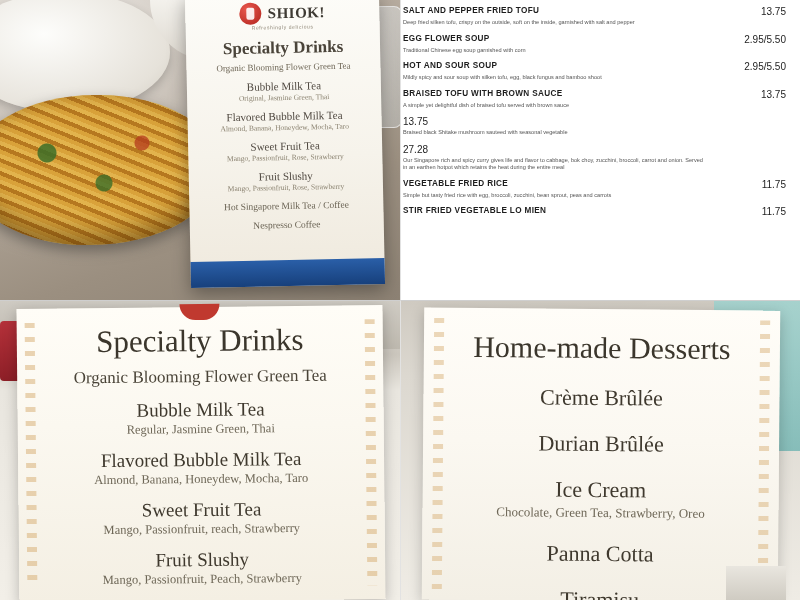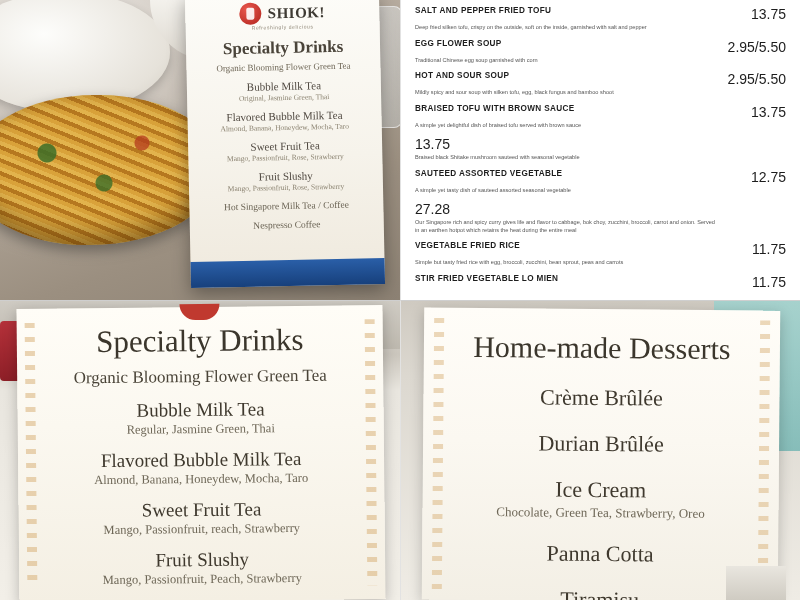--- a/index.html
+++ b/index.html
@@ -79,25 +79,25 @@
   #q1 .itm{font-family:"Liberation Serif",serif;font-size:11px;color:#4f4840;margin-top:8px;}
   #q1 .opt{font-family:"Liberation Serif",serif;font-size:7.5px;color:#8b8371;margin-top:1px;}
   #q1 .plain{font-family:"Liberation Serif",serif;font-size:9.5px;color:#6b6455;margin-top:9px;}
   #q1 .card-foot{
     position:absolute;left:0;bottom:0;width:100%;height:26px;
     background:linear-gradient(#2a5fa8,#17407c);
   }
 
   
   #q2{background:#ffffff;border-left:1px solid #e2e2e2;}
-  #q2 .page{padding:6px 14px 0 14px;box-sizing:border-box;height:300px;}
+  #q2 .page{padding:6px 14px 0 2px;box-sizing:border-box;height:300px;}
   #q2 .row{margin-bottom:7px;}
   #q2 .rowtop{display:flex;justify-content:space-between;align-items:flex-start;gap:10px;}
   #q2 .nm{font-size:8.2px;font-weight:bold;letter-spacing:.35px;color:#1d1d1d;text-transform:uppercase;line-height:1.25;}
-  #q2 .pr{font-size:14px;color:#1d1d1d;white-space:nowrap;}
+  #q2 .pr{font-size:10px;color:#1d1d1d;white-space:nowrap;}
   #q2 .ds{font-size:5.6px;color:#555;line-height:1.35;margin-top:2px;max-width:300px;}
 
   
   #q3{
     background:linear-gradient(180deg,#d8d4cd 0%,#cbc6bd 18%,#e9e6df 30%,#f2efe8 100%);
     border-top:1px solid #cfcfcf;
   }
   #q3 .wall{position:absolute;left:0;top:0;width:400px;height:48px;background:linear-gradient(#cfcbc3,#bdb8ae);}
   #q3 .redsofa{position:absolute;left:0;top:20px;width:86px;height:60px;background:linear-gradient(#b5313a,#8d1f27);border-radius:4px;}
   #q3 .board{
@@ -221,27 +221,20 @@
         <div class="ds">A simple yet delightful dish of braised tofu served with brown sauce</div>
       </div>
 
       <div class="row">
         <div class="rowtop">
           <span class="pr">13.75</span>
         </div>
         <div class="ds">Braised black Shitake mushroom sauteed with seasonal vegetable</div>
       </div>
 
-      <div class="row">
-        <div class="rowtop">
-          <span class="nm">SAUTEED ASSORTED VEGETABLE</span>
-          <span class="pr">12.75</span>
-        </div>
-        <div class="ds">A simple yet tasty dish of sauteed assorted seasonal vegetable</div>
-      </div>
 
       <div class="row">
         <div class="rowtop">
           <span class="pr">27.28</span>
         </div>
         <div class="ds">Our Singapore rich and spicy curry gives life and flavor to cabbage, bok choy, zucchini, broccoli, carrot and onion. Served in an earthen hotpot which retains the heat during the entire meal</div>
       </div>
 
       <div class="row">
         <div class="rowtop">

